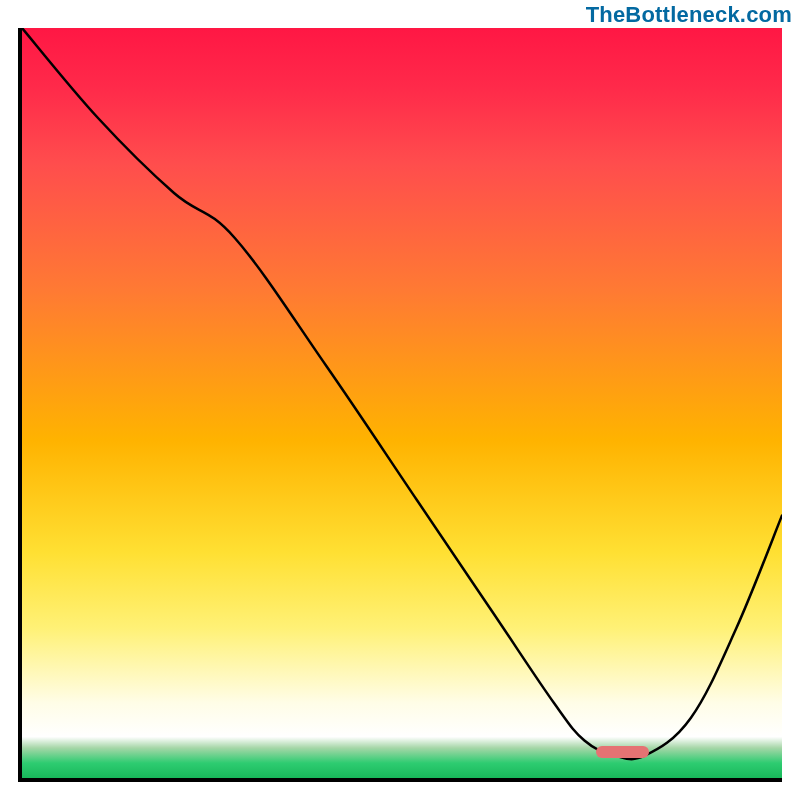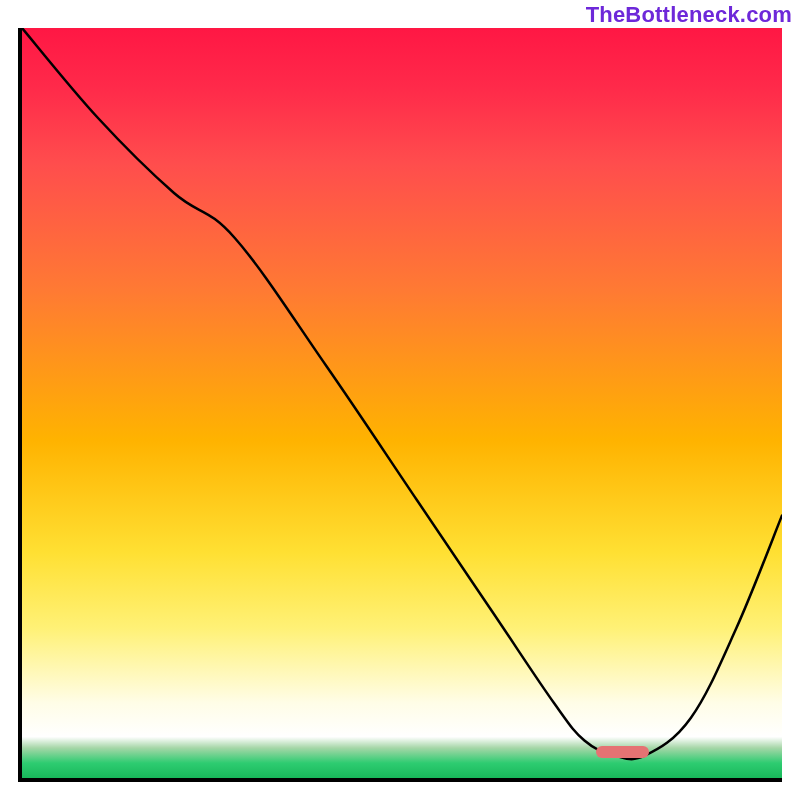--- a/index.html
+++ b/index.html
@@ -14,21 +14,21 @@
     position: relative;
     width: 800px;
     height: 800px;
   }
   .watermark {
     position: absolute;
     top: 2px;
     right: 8px;
     font-size: 22px;
     font-weight: bold;
-    color: #6d28d9;
+    color: #0369a1;
     letter-spacing: 0.2px;
   }
   .plot-area {
     position: absolute;
     left: 18px;
     top: 28px;
     width: 764px;
     height: 754px;
     border-left: 4px solid #000;
     border-bottom: 4px solid #000;

